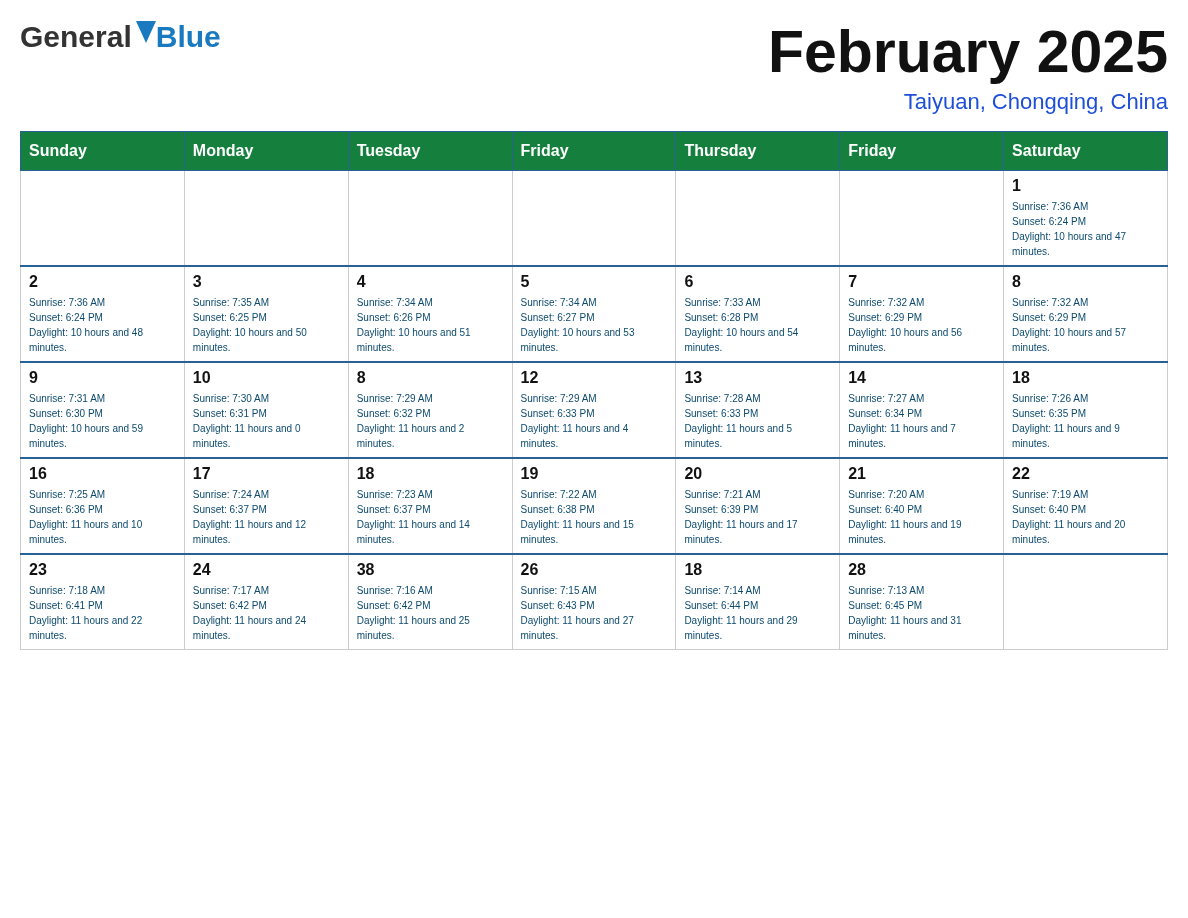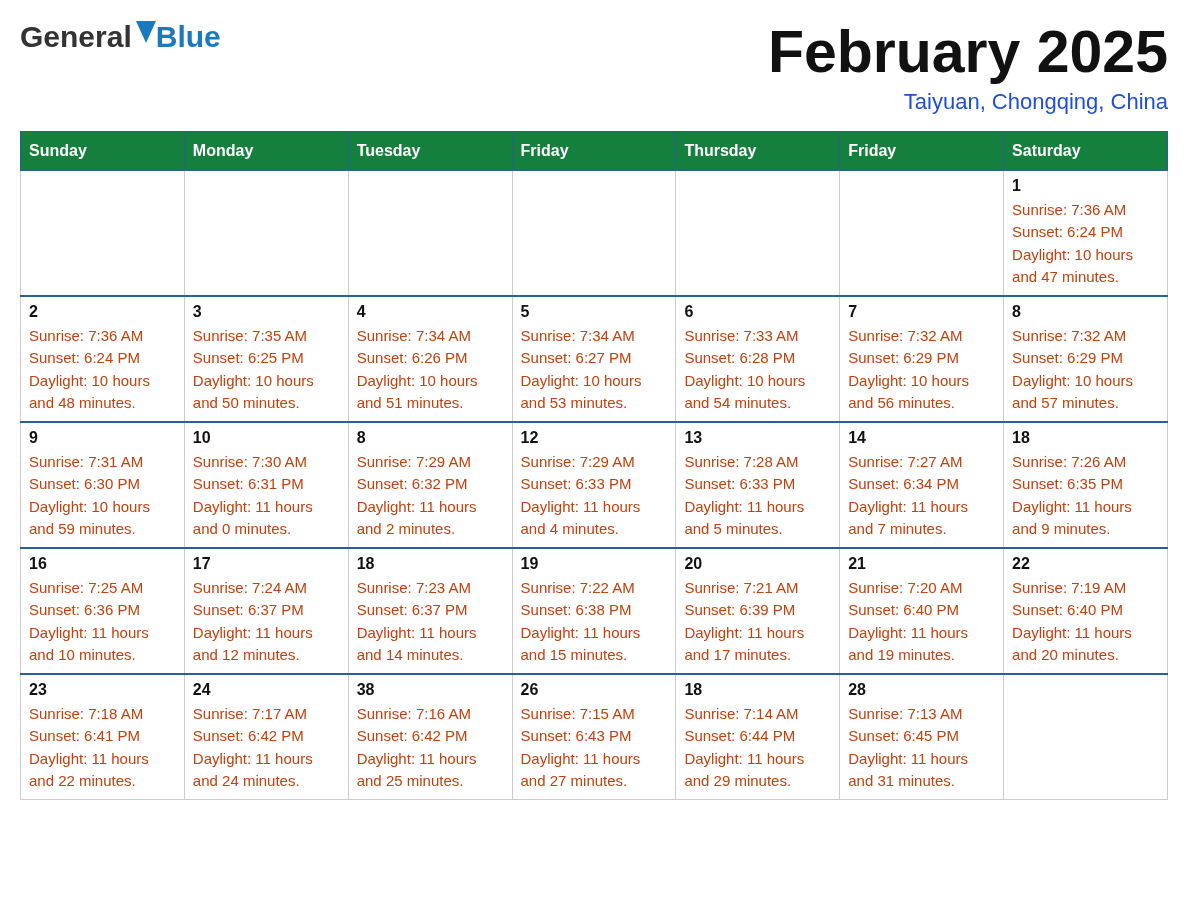--- a/index.html
+++ b/index.html
@@ -62,22 +62,22 @@
       border-top: none;
     }
     .day-number {
       font-size: 16px;
       font-weight: bold;
       color: #111;
       display: block;
       margin-bottom: 4px;
     }
     .day-info {
-      font-size: 15px;
-      color: #c2410c;
+      font-size: 10px;
+      color: #0c4a6e;
       line-height: 1.5;
     }
     .empty-cell {
       background: #f9f9f9;
     }
     .row-divider td {
       border-top: 2px solid #2a6099;
     }
     .logo-general {
       font-size: 30px;

